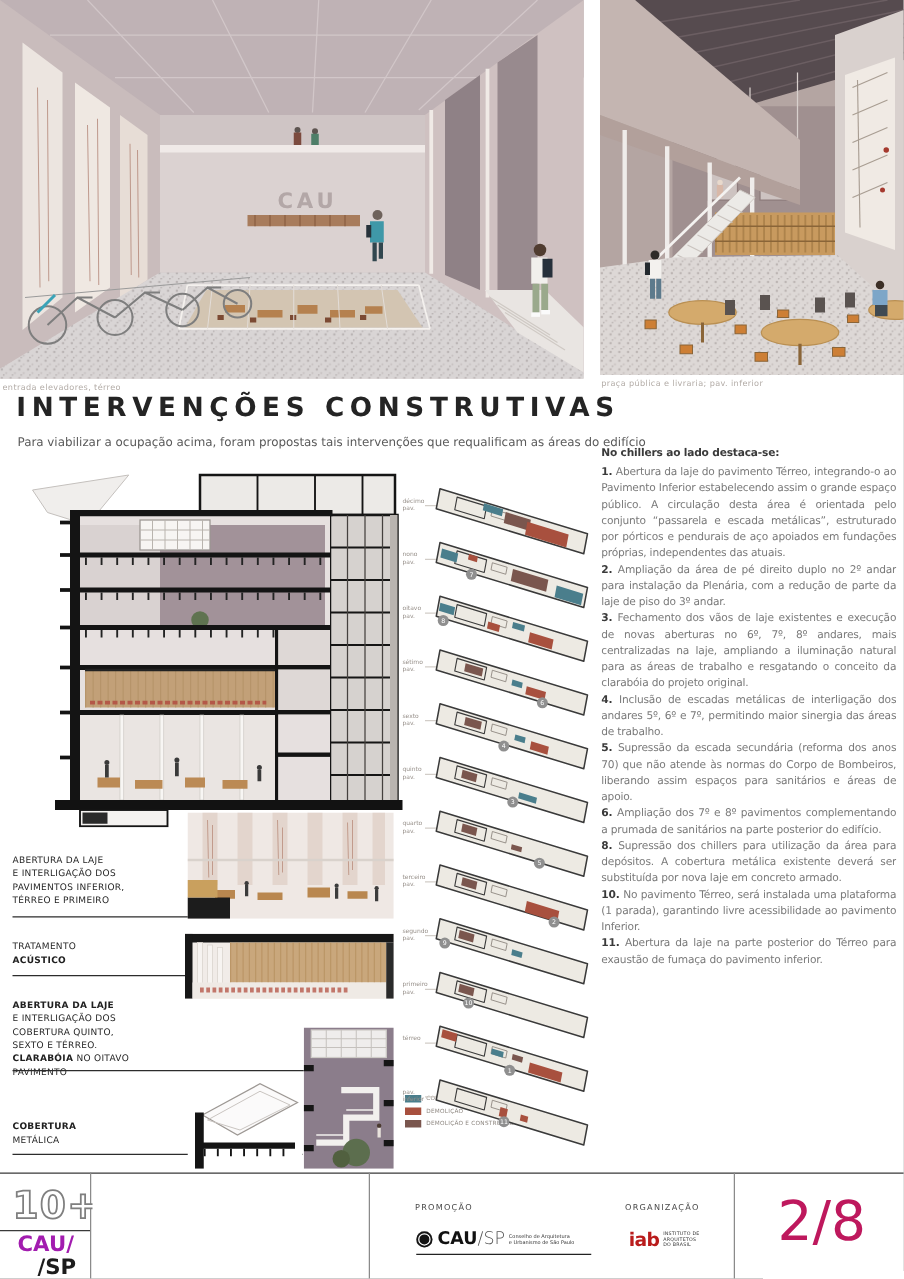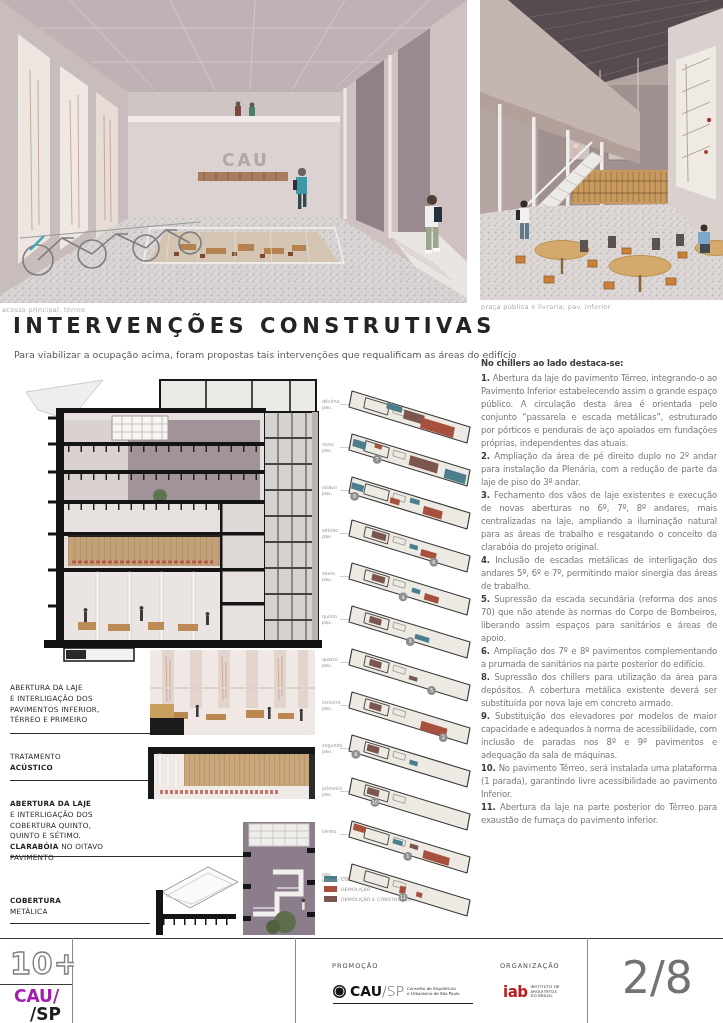--- a/index.html
+++ b/index.html
@@ -36,21 +36,21 @@
   .f-comp{font-size:12px;line-height:1.45;color:#222;}
   .f-label{font-size:6.5px;letter-spacing:1px;color:#4a4a4a;}
   .caulogo{display:flex;align-items:center;}
   .cau-emblem{width:13px;height:13px;border-radius:50%;background:#141414;box-shadow:inset 0 0 0 1.5px #141414, inset 0 0 0 2.5px #fff;margin-right:4px;flex:0 0 auto;}
   .cau-main{font-size:14px;font-weight:bold;color:#111;}
   .cau-slash{font-size:14px;font-weight:300;color:#555;}
   .cau-sub{font-size:4px;line-height:1.25;color:#333;margin-left:3px;}
   .iablogo{display:flex;align-items:center;}
   .iab-main{font-size:15px;font-weight:bold;color:#b91c1c;letter-spacing:-0.5px;}
   .iab-sub{font-size:3.8px;line-height:1.25;color:#333;margin-left:3px;letter-spacing:.2px;}
-  .pagenum{font-size:44px;color:#737373;}
+  .pagenum{font-size:44px;color:#be185d;}
 </style>
 </head>
 <body>
 
 <div class="board">
 
   <svg class="abs" style="left:0;top:0" width="467" height="303" viewBox="0 0 467 303">
     <defs>
       <pattern id="tz1" width="7" height="7" patternUnits="userSpaceOnUse">
         <rect width="7" height="7" fill="#d9d5d5"></rect>
@@ -185,21 +185,21 @@
     <g>
       <circle cx="432" cy="200" r="5" fill="#503c30"></circle>
       <rect x="425" y="206" width="13" height="21" fill="#f1efec"></rect>
       <rect x="434" y="207" width="8" height="15" fill="#26303b"></rect>
       <rect x="426" y="227" width="5.5" height="23" fill="#9aa98c"></rect>
       <rect x="433" y="227" width="5.5" height="21" fill="#9aa98c"></rect>
       <rect x="425" y="250" width="7" height="3.5" fill="#fafafa"></rect>
         <rect x="433" y="248" width="7" height="3.5" fill="#fafafa"></rect>
     </g>
   </svg>
-  <div class="abs caption" style="left:2px;top:306px">acesso principal, térreo</div>
+  <div class="abs caption" style="left:2px;top:306px">entrada elevadores, térreo</div>
 
   <svg class="abs" style="left:480px;top:0" width="243" height="300" viewBox="0 0 243 300">
     <defs>
       <pattern id="tz2" width="7" height="7" patternUnits="userSpaceOnUse">
         <rect width="7" height="7" fill="#ddd8d6"></rect>
         <circle cx="1.5" cy="1.5" r="1" fill="#bcb5b3"></circle>
         <circle cx="5" cy="4.5" r="0.8" fill="#c8c1bf"></circle>
         <circle cx="3" cy="6" r="0.6" fill="#aba4a2"></circle>
       </pattern>
     </defs>
@@ -429,21 +429,21 @@
     <rect x="56" y="272" width="70" height="13" fill="#f4f2f0" stroke="#141414" stroke-width="1.5"></rect>
     <rect x="58" y="274" width="20" height="9" fill="#2a2a2a"></rect>
   </svg>
 
   <div class="abs ann" style="left:10px;top:683px"><span>ABERTURA DA LAJE</span><br><span>E INTERLIGAÇÃO DOS</span><br><span>PAVIMENTOS INFERIOR,</span><br><span>TÉRREO E PRIMEIRO</span><br></div>
   <div class="abs ann-line" style="left:10px;top:733px;width:142px"></div>
 
   <div class="abs ann" style="left:10px;top:752px"><span>TRATAMENTO</span><br><span class="b">ACÚSTICO</span><br></div>
   <div class="abs ann-line" style="left:10px;top:780px;width:140px"></div>
 
-  <div class="abs ann" style="left:10px;top:799px"><span class="b">ABERTURA DA LAJE</span><br><span>E INTERLIGAÇÃO DOS</span><br><span>COBERTURA QUINTO,</span><br><span>QUINTO E SÉTIMO.</span><br><span class="b">CLARABÓIA</span><span> NO OITAVO</span><br><span>PAVIMENTO</span><br></div>
+  <div class="abs ann" style="left:10px;top:799px"><span class="b">ABERTURA DA LAJE</span><br><span>E INTERLIGAÇÃO DOS</span><br><span>COBERTURA QUINTO,</span><br><span>SEXTO E TÉRREO.</span><br><span class="b">CLARABÓIA</span><span> NO OITAVO</span><br><span>PAVIMENTO</span><br></div>
   <div class="abs ann-line" style="left:10px;top:856px;width:233px"></div>
 
   <div class="abs ann" style="left:10px;top:896px"><span class="b">COBERTURA</span><br><span>METÁLICA</span><br></div>
   <div class="abs ann-line" style="left:10px;top:923px;width:232px"></div>
 
   <svg class="abs" style="left:150px;top:650px" width="165" height="85" viewBox="0 0 165 85">
     <rect width="165" height="85" fill="#efe8e4"></rect>
     <g fill="#e3d5cd">
       <rect x="12" y="0" width="12" height="58"></rect>
         <rect x="40" y="0" width="12" height="58"></rect>
@@ -760,21 +760,20 @@
   <div class="abs rightcol" style="left:481px;top:357px">
     <p class="hd">No chillers ao lado destaca-se:</p>
     <div>
         <p><b>1. </b>Abertura da laje do pavimento Térreo, integrando-o ao Pavimento Inferior estabelecendo assim o grande espaço público. A circulação desta área é orientada pelo conjunto “passarela e escada metálicas”, estruturado por pórticos e pendurais de aço apoiados em fundações próprias, independentes das atuais.</p>
         <p><b>2. </b>Ampliação da área de pé direito duplo no 2º andar para instalação da Plenária, com a redução de parte da laje de piso do 3º andar.</p>
         <p><b>3. </b>Fechamento dos vãos de laje existentes e execução de novas aberturas no 6º, 7º, 8º andares, mais centralizadas na laje, ampliando a iluminação natural para as áreas de trabalho e resgatando o conceito da clarabóia do projeto original.</p>
         <p><b>4. </b>Inclusão de escadas metálicas de interligação dos andares 5º, 6º e 7º, permitindo maior sinergia das áreas de trabalho.</p>
         <p><b>5. </b>Supressão da escada secundária (reforma dos anos 70) que não atende às normas do Corpo de Bombeiros, liberando assim espaços para sanitários e áreas de apoio.</p>
         <p><b>6. </b>Ampliação dos 7º e 8º pavimentos complementando a prumada de sanitários na parte posterior do edifício.</p>
         <p><b>8. </b>Supressão dos chillers para utilização da área para depósitos. A cobertura metálica existente deverá ser substituída por nova laje em concreto armado.</p>
-        <p><b>9. </b>Substituição dos elevadores por modelos de maior capacidade e adequados à norma de acessibilidade, com inclusão de paradas nos 8º e 9º pavimentos e adequação da sala de máquinas.</p>
         <p><b>10. </b>No pavimento Térreo, será instalada uma plataforma (1 parada), garantindo livre acessibilidade ao pavimento Inferior.</p>
         <p><b>11. </b>Abertura da laje na parte posterior do Térreo para exaustão de fumaça do pavimento inferior.</p>
       </div>
   </div>
 
   <div class="abs f-line" style="left:0;top:938px;width:723px;height:1px"></div>
   <div class="abs f-line" style="left:72px;top:938px;width:1px;height:85px;background:#8a8a8a"></div>
   <div class="abs f-line" style="left:295px;top:938px;width:1px;height:85px;background:#8a8a8a"></div>
   <div class="abs f-line" style="left:587px;top:938px;width:1px;height:85px;background:#8a8a8a"></div>
   <div class="abs f-line" style="left:0;top:984px;width:72px;height:1px"></div>

